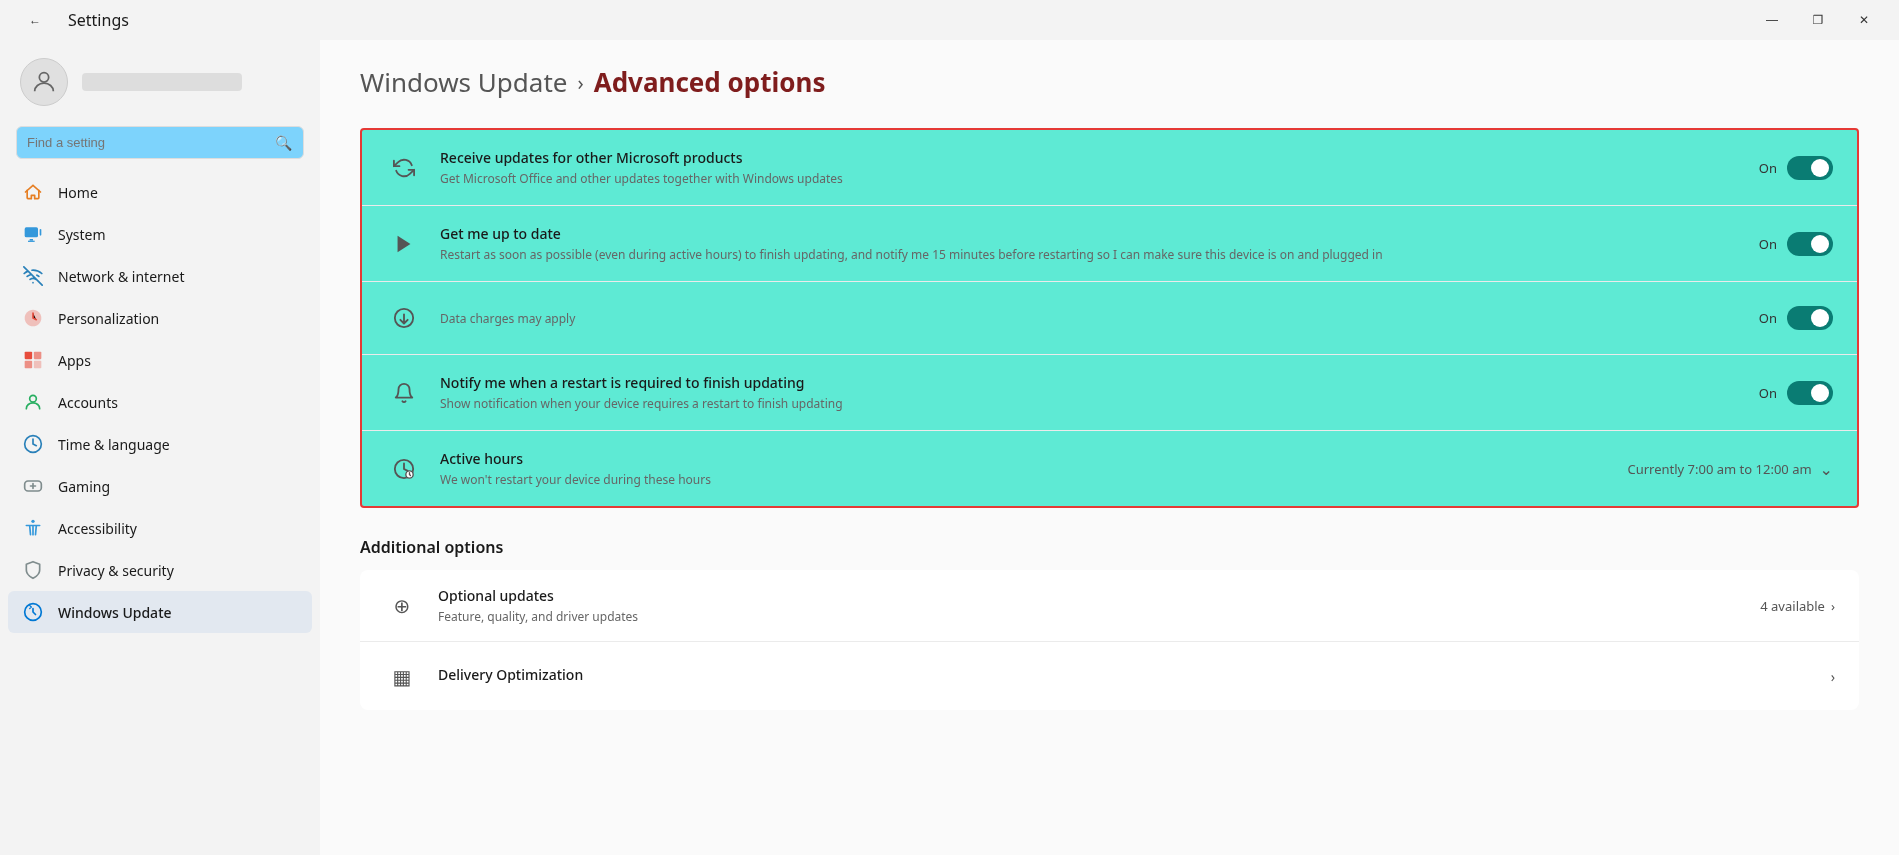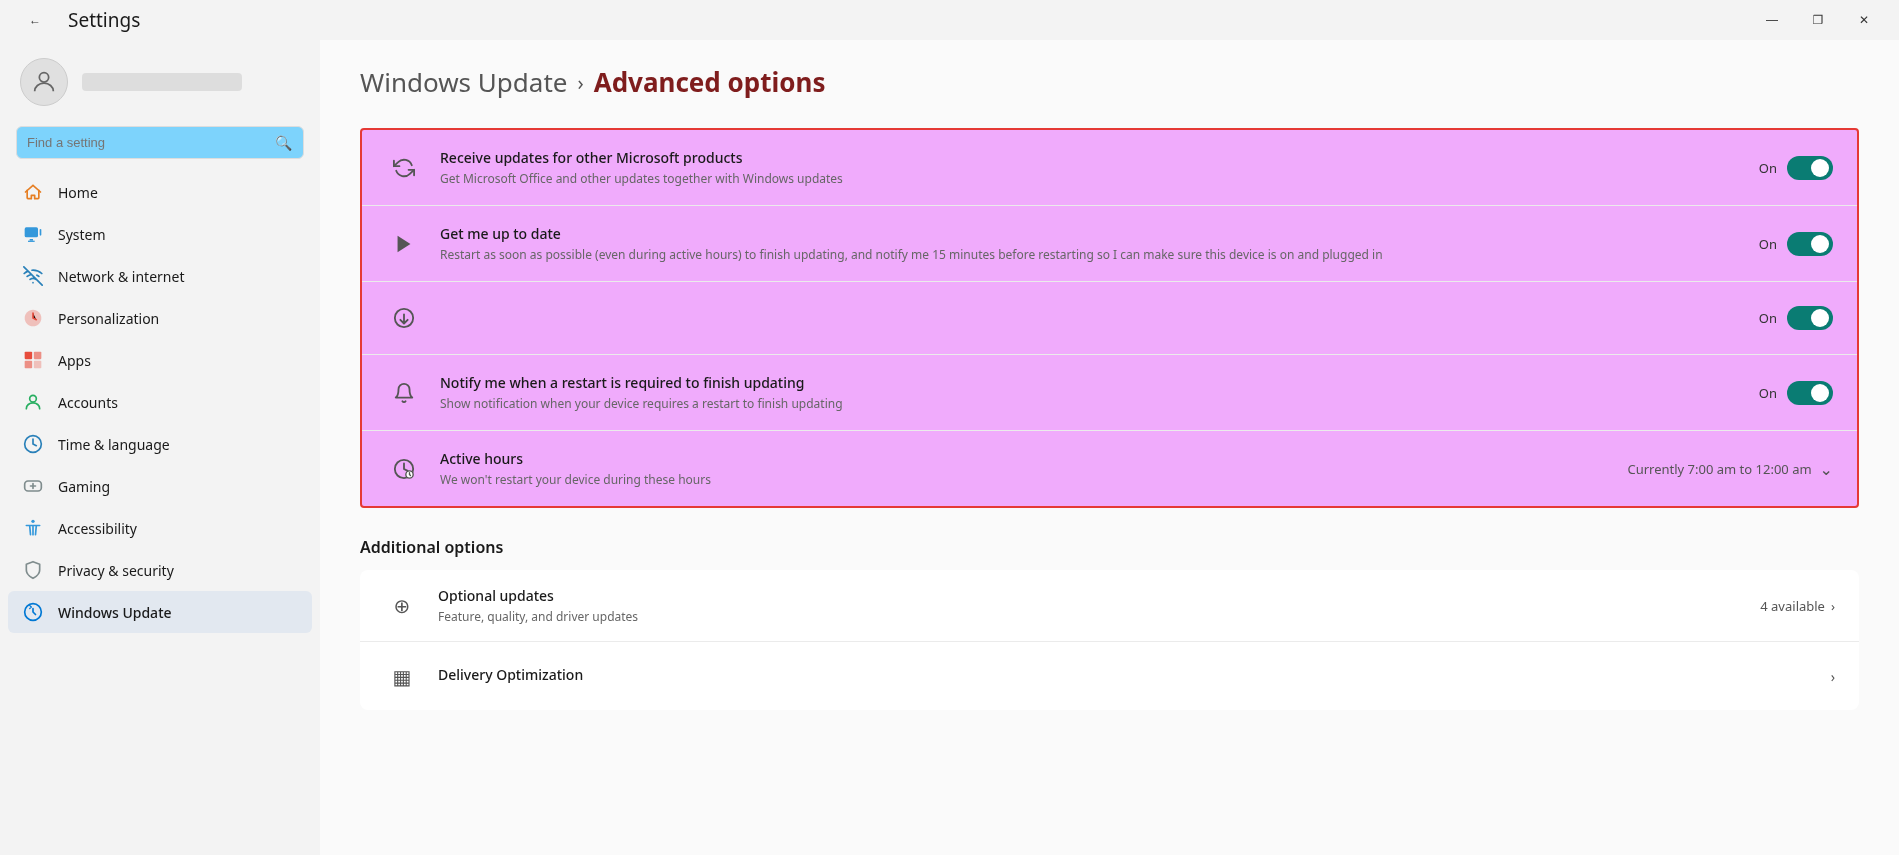--- a/index.html
+++ b/index.html
@@ -22,21 +22,21 @@
       padding: 8px 12px;
       height: 40px;
       flex-shrink: 0;
     }
     .titlebar-left {
       display: flex;
       align-items: center;
       gap: 10px;
     }
     .titlebar-title {
-      font-size: 19px;
+      font-size: 16px;
       color: #1a1a1a;
     }
     .titlebar-controls {
       display: flex;
       gap: 0;
     }
     .titlebar-btn {
       width: 46px;
       height: 32px;
       border: none;
@@ -149,21 +149,21 @@
       color: #555;
       font-weight: 400;
     }
     .breadcrumb-chevron { color: #555; font-size: 20px; }
     .breadcrumb-current { color: #7f1d1d; font-weight: 700; }
 
     
     .highlighted-section {
       border: 2px solid #e53935;
       border-radius: 4px;
-      background: #f0abfc;
+      background: #5eead4;
       margin-bottom: 28px;
       overflow: hidden;
     }
 
     .setting-row {
       display: flex;
       align-items: center;
       padding: 18px 24px;
       border-bottom: 1px solid #ebebeb;
       gap: 18px;
@@ -458,20 +458,21 @@
       </div>
   </div>
         <div class="setting-row">
     <div class="setting-icon">
       <svg width="22" height="22" viewBox="0 0 24 24" fill="none">
               <circle cx="12" cy="12" r="10" stroke="#555" stroke-width="2"></circle>
               <path d="M12 8v8M8 14l4 4 4-4" stroke="#555" stroke-width="2" stroke-linecap="round" stroke-linejoin="round"></path>
             </svg>
     </div>
     <div class="setting-text">
+      <div class="setting-desc">Data charges may apply</div>
     </div>
 
       <div class="setting-control">
         <span class="on-label">On</span>
         <div class="toggle"></div>
       </div>
   </div>
         <div class="setting-row">
     <div class="setting-icon">
       <svg width="22" height="22" viewBox="0 0 24 24" fill="none">

